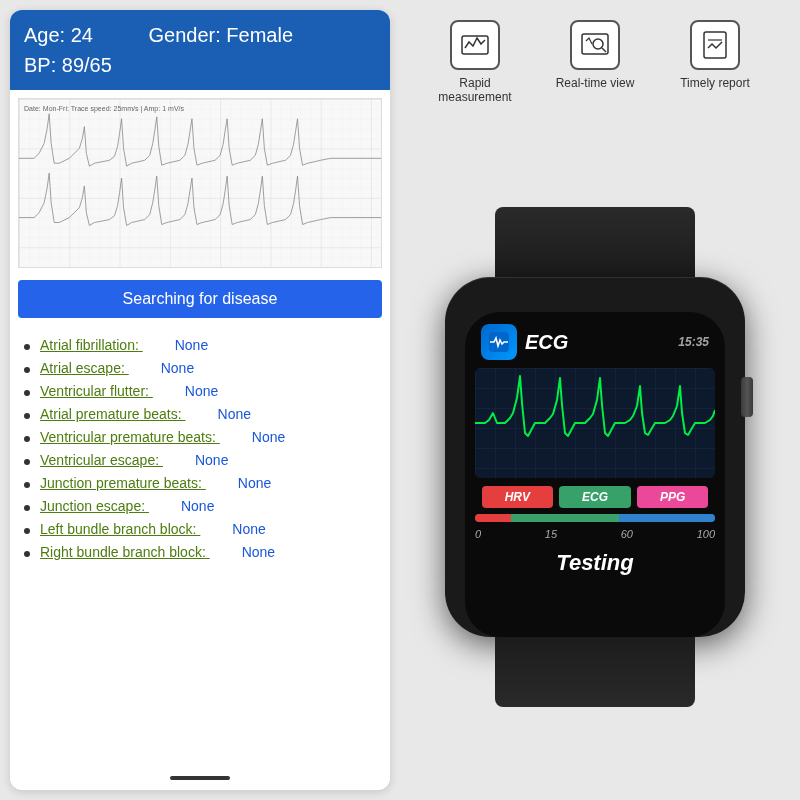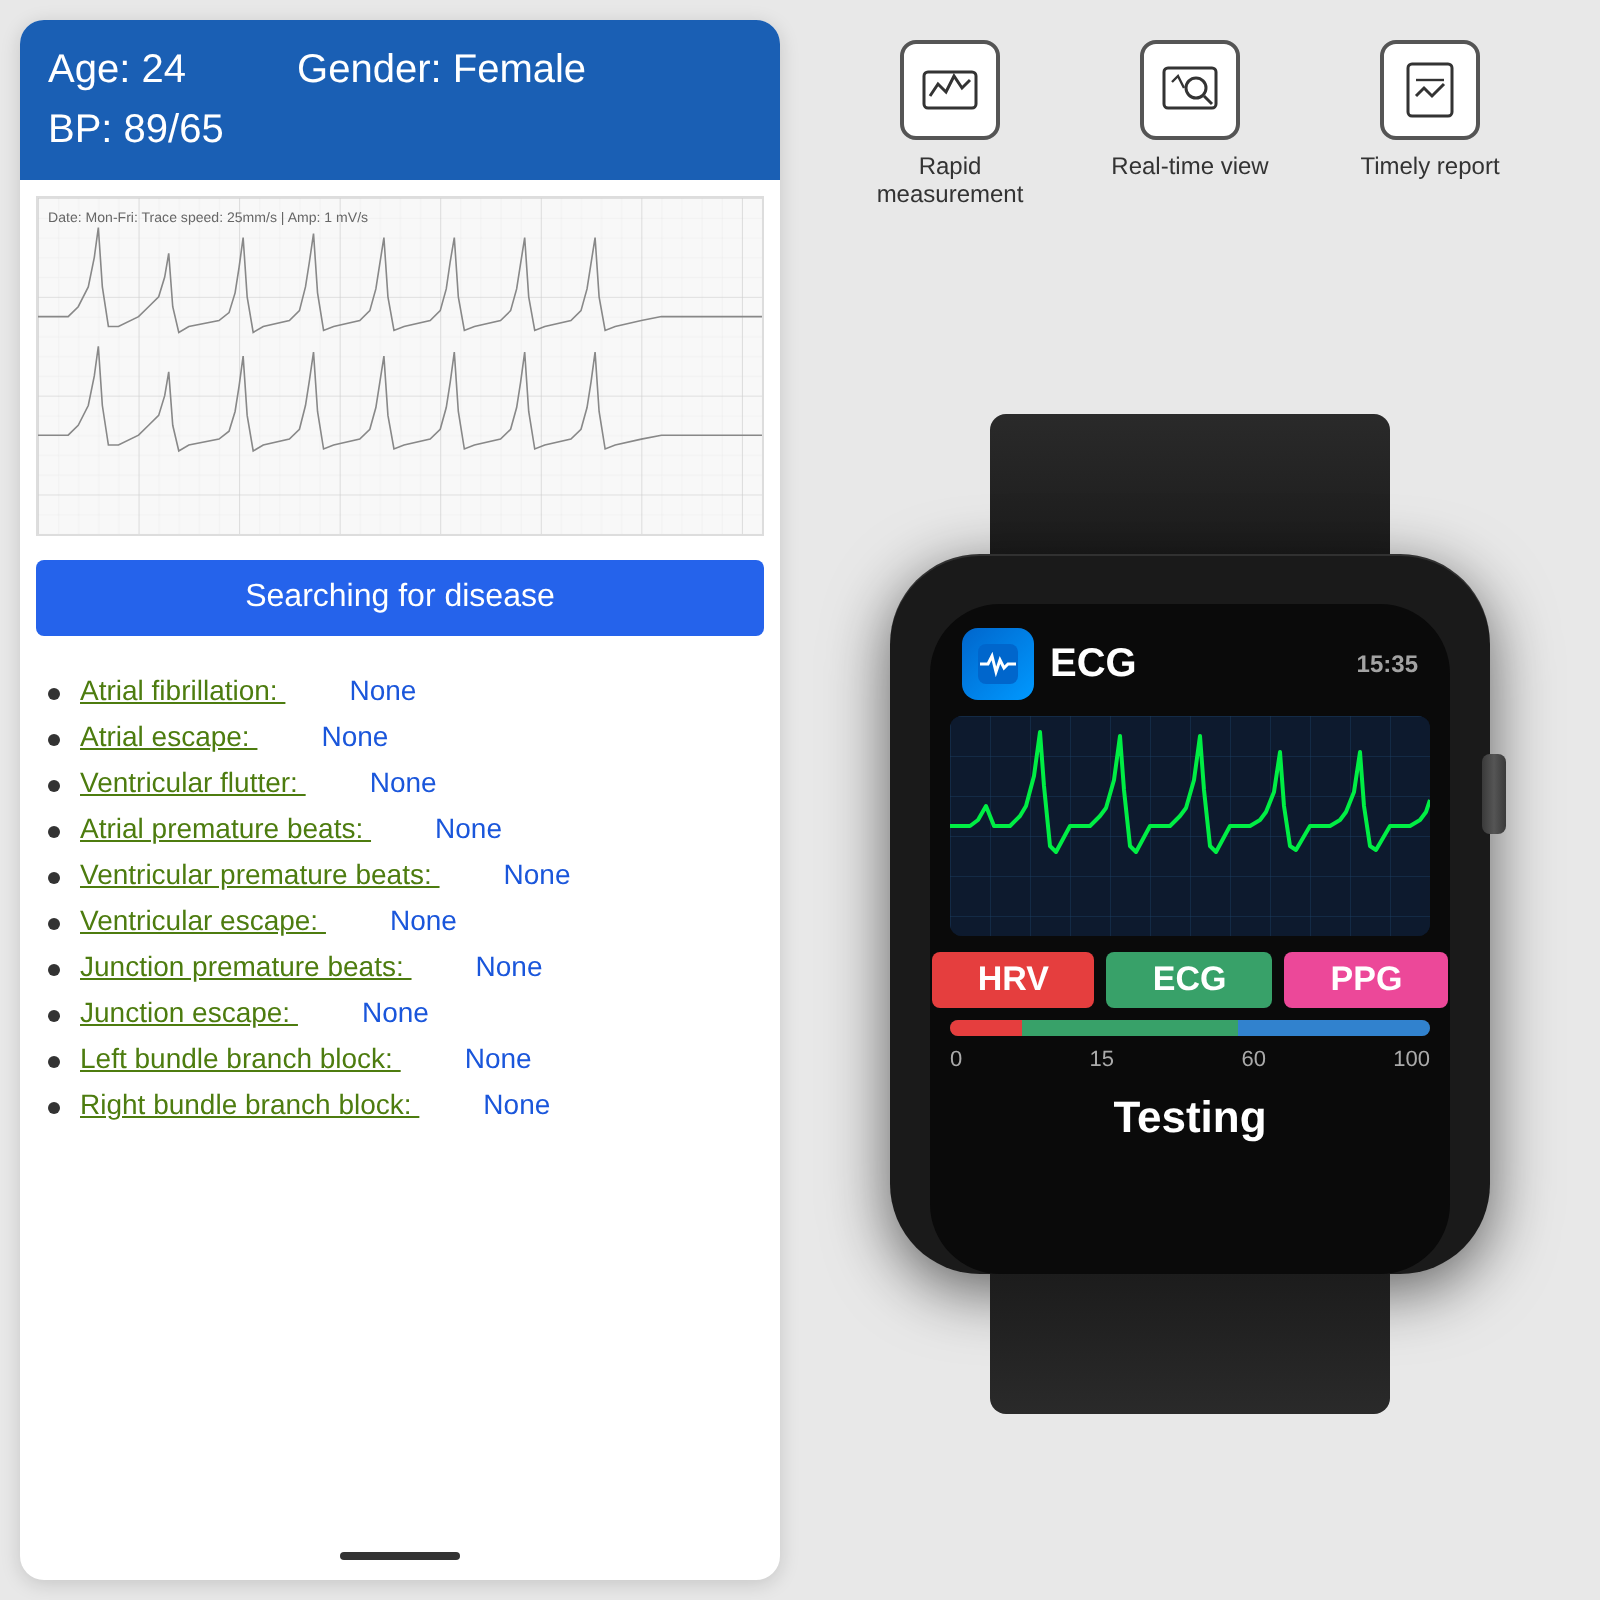--- a/index.html
+++ b/index.html
@@ -192,24 +192,25 @@
       right: -8px;
       top: 100px;
     }
 
     
     .watch-screen {
       width: 260px;
       height: 392px;
       background: #0a0a0a;
       border-radius: 35px;
-      margin-top: 25px;
+      margin-top: 35px;
       position: relative;
       overflow: hidden;
       z-index: 1;
+      font-style: italic;
     }
 
     .watch-header {
       display: flex;
       align-items: center;
       justify-content: space-between;
       padding: 12px 16px 8px;
     }
 
     .ecg-app-icon {
@@ -251,21 +252,21 @@
       display: flex;
       gap: 6px;
       padding: 8px 10px 2px;
       justify-content: center;
     }
 
     .metric-badge {
       padding: 4px 23px;
       border-radius: 4px;
       color: white;
-      font-size: 17px;
+      font-size: 12px;
       font-weight: bold;
     }
 
     .metric-hrv { background: #e53e3e; }
     .metric-ecg { background: #38a169; }
     .metric-ppg { background: #ec4899; }
 
     .progress-bar-container {
       margin: 4px 10px;
       height: 8px;

